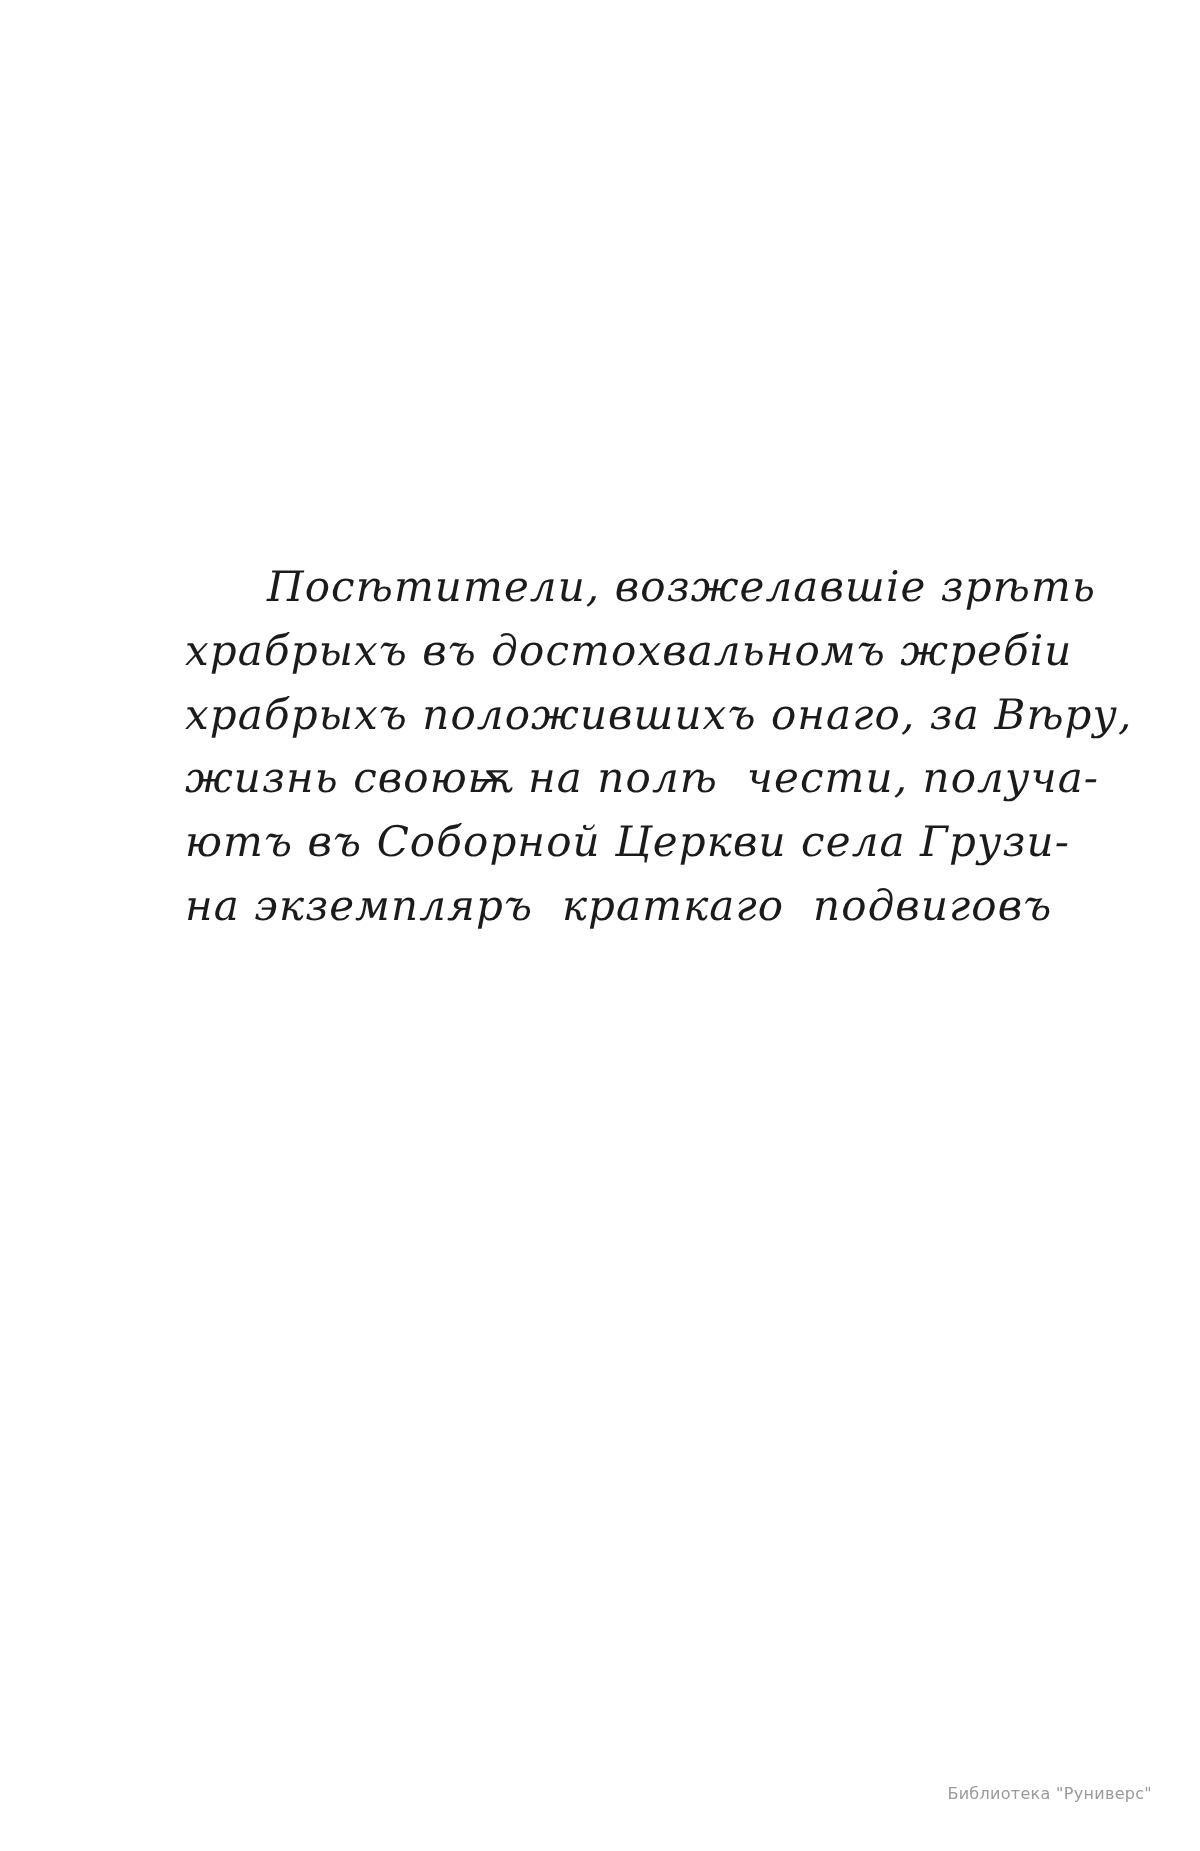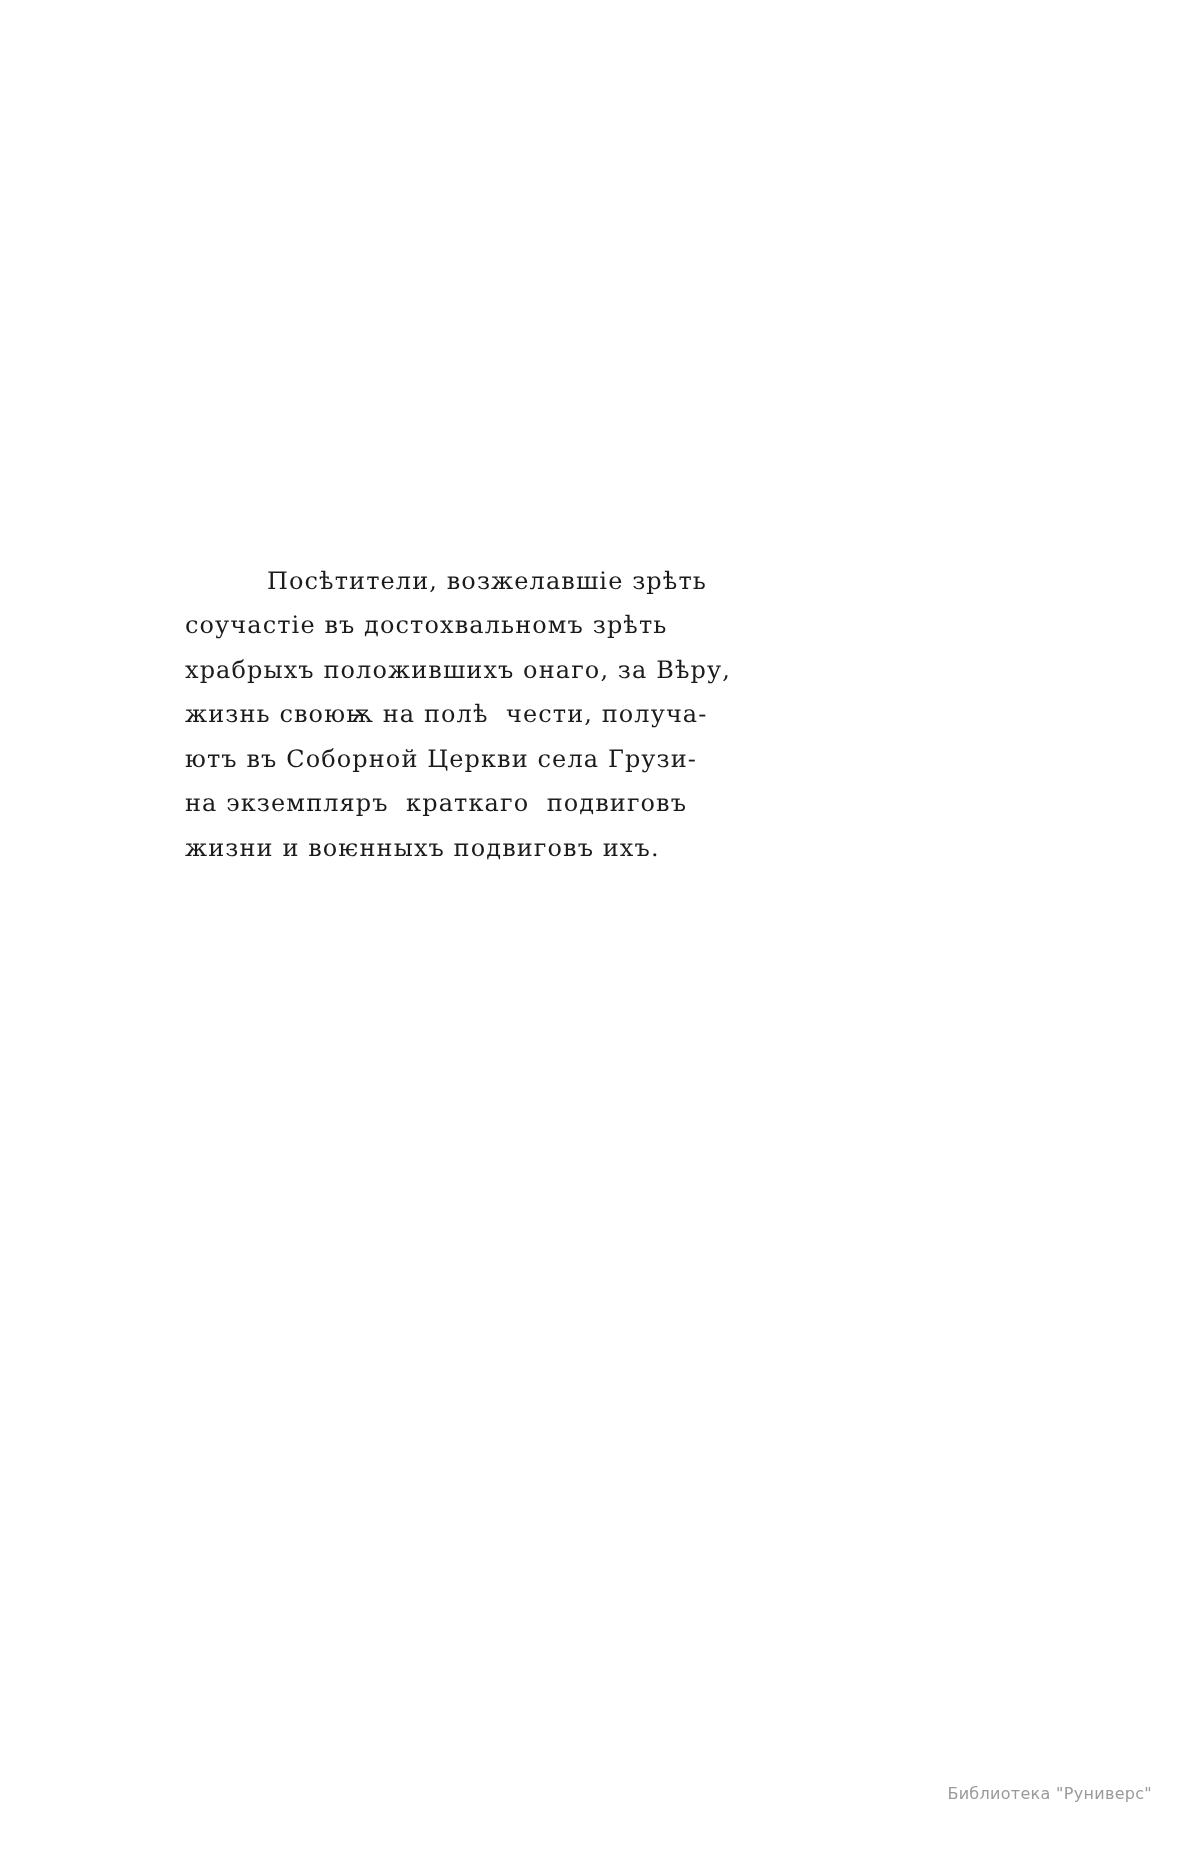--- a/index.html
+++ b/index.html
@@ -23,28 +23,28 @@
     height: 1851px;
   }
   .text-block {
     position: absolute;
     left: 185px;
     top: 555px;
     width: 840px;
   }
   .line {
     font-family: "DejaVu Serif", serif;
-    font-size: 24px;
+    font-style: italic;
+    font-size: 42px;
     line-height: 1.52;
     color: #1b1b1b;
     letter-spacing: 1.1px;
     white-space: pre;
     font-weight: 500;
     text-rendering: geometricPrecision;
-    margin-top: 8px;
   }
   .line.indent {
     text-indent: 82px;
   }
   .watermark {
     position: absolute;
     right: 48px;
     bottom: 48px;
     font-family: "DejaVu Sans", sans-serif;
     font-size: 16px;
@@ -53,24 +53,23 @@
   }
 </style>
 </head>
 <body>
 
 <div class="page">
   <div class="scan-area">
 
     <div class="text-block">
       <div class="line indent">Посѣтители, возжелавшіе зрѣть</div>
-      <div class="line">соучастіе въ достохвальномъ зрѣть</div>
+      <div class="line">храбрыхъ въ достохвальномъ жребіи</div>
       <div class="line">храбрыхъ положившихъ онаго, за Вѣру,</div>
       <div class="line">жизнь своюѭ на полѣ  чести, получа-</div>
       <div class="line">ютъ въ Соборной Церкви села Грузи-</div>
       <div class="line">на экземпляръ  краткаго  подвиговъ</div>
-      <div class="line">жизни и воѥнныхъ подвиговъ ихъ.</div>
     </div>
 
     <div class="watermark">Библиотека "Руниверс"</div>
 
   </div>
 </div>
 
 </body></html>

